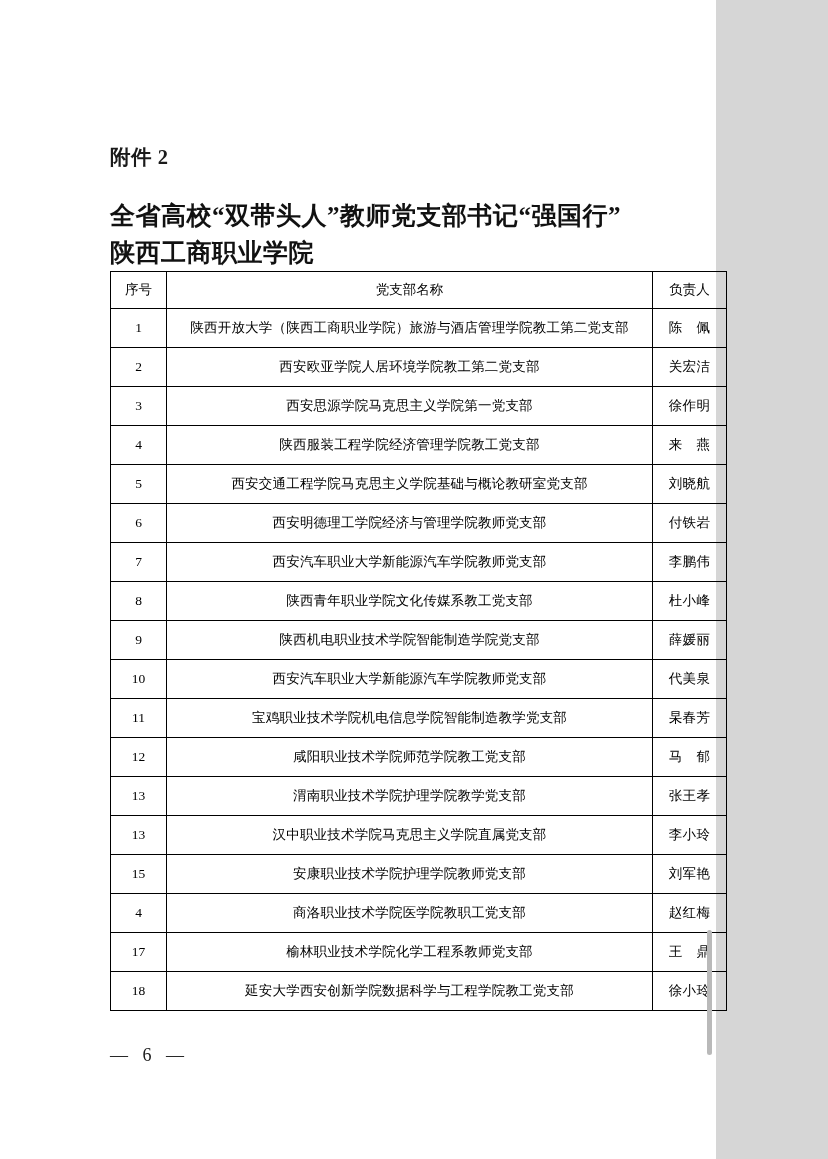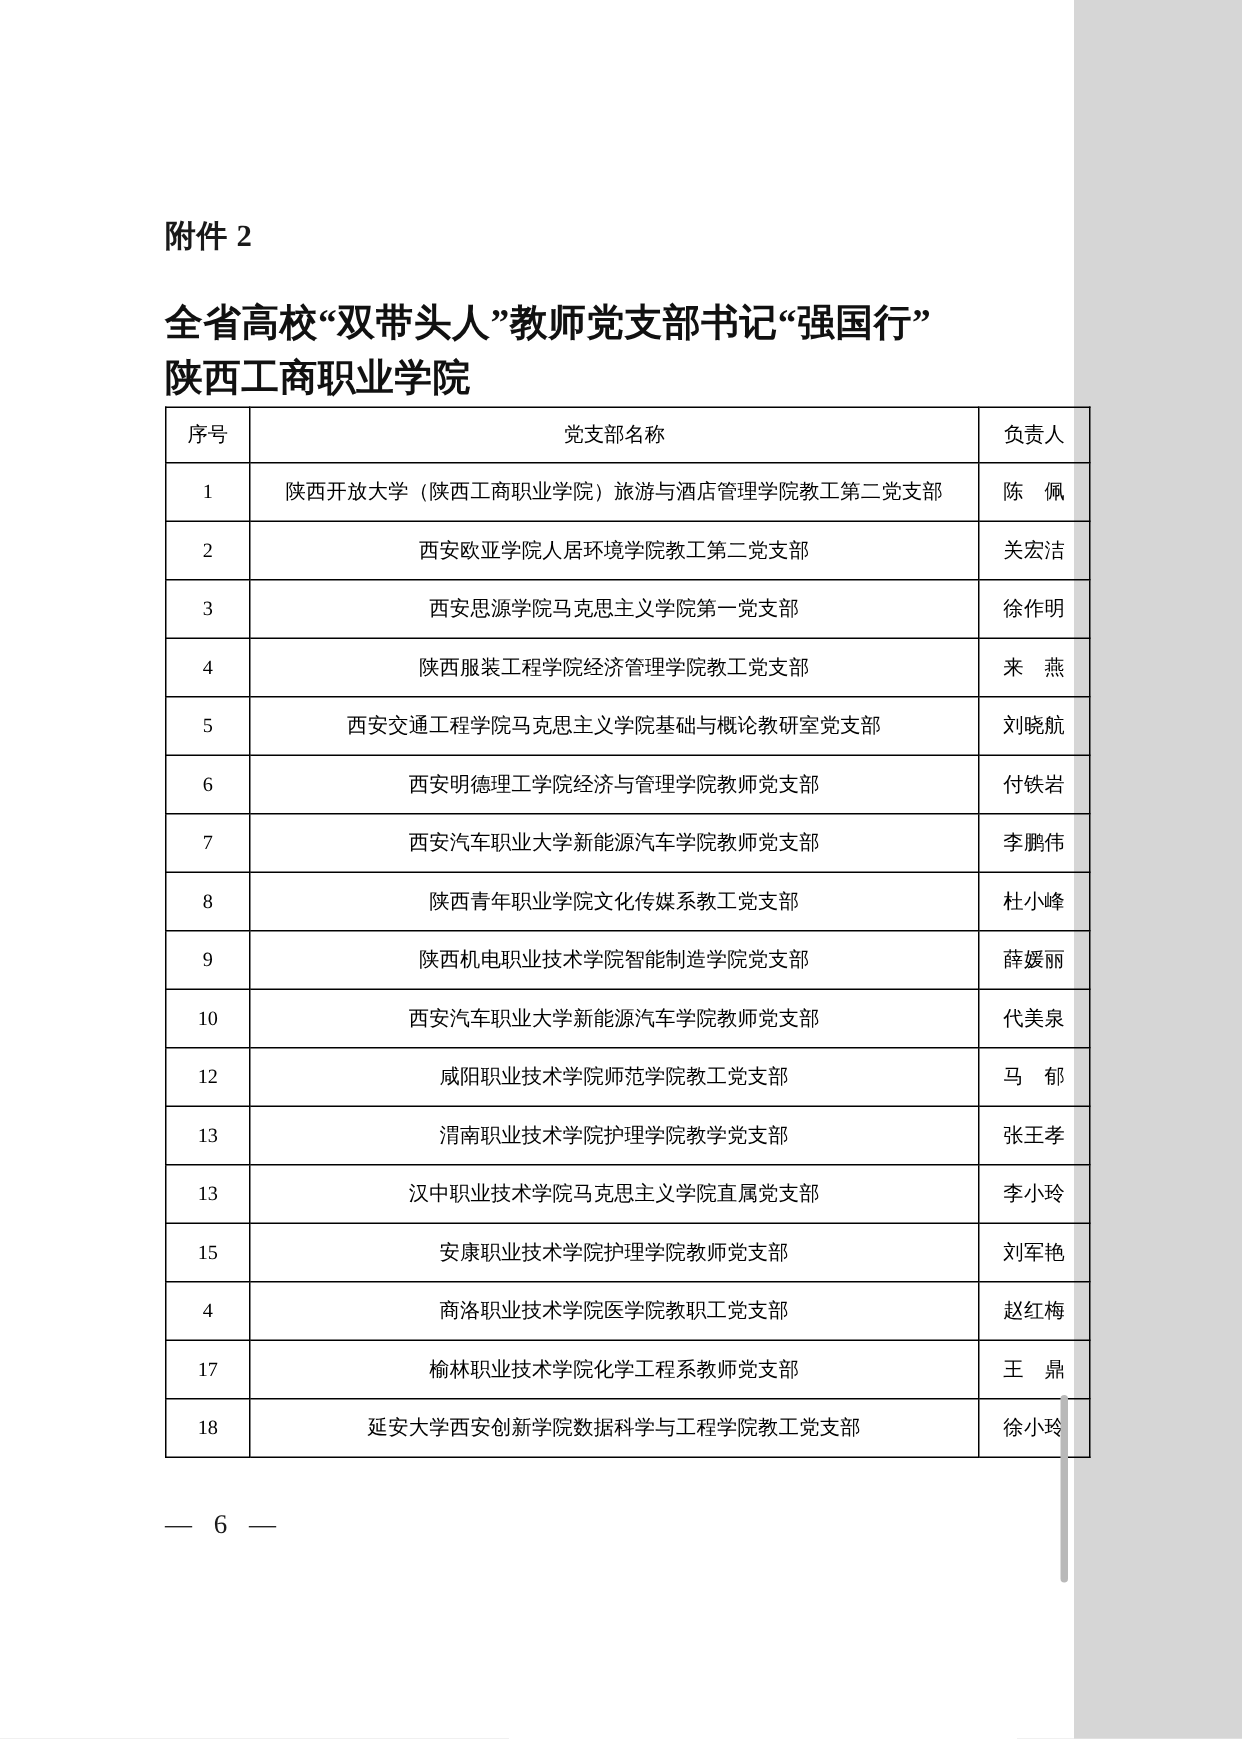--- a/index.html
+++ b/index.html
@@ -168,20 +168,25 @@
           <td class="cell-num">9</td>
           <td class="cell-name">陕西机电职业技术学院智能制造学院党支部</td>
           <td class="cell-head">薛媛丽</td>
         </tr>
         <tr>
           <td class="cell-num">10</td>
           <td class="cell-name">西安汽车职业大学新能源汽车学院教师党支部</td>
           <td class="cell-head">代美泉</td>
         </tr>
         <tr>
+          <td class="cell-num">11</td>
+          <td class="cell-name">宝鸡职业技术学院机电信息学院智能制造教学党支部</td>
+          <td class="cell-head">杲春芳</td>
+        </tr>
+        <tr>
           <td class="cell-num">12</td>
           <td class="cell-name">咸阳职业技术学院师范学院教工党支部</td>
           <td class="cell-head">马　郁</td>
         </tr>
         <tr>
           <td class="cell-num">13</td>
           <td class="cell-name">渭南职业技术学院护理学院教学党支部</td>
           <td class="cell-head">张王孝</td>
         </tr>
         <tr>

